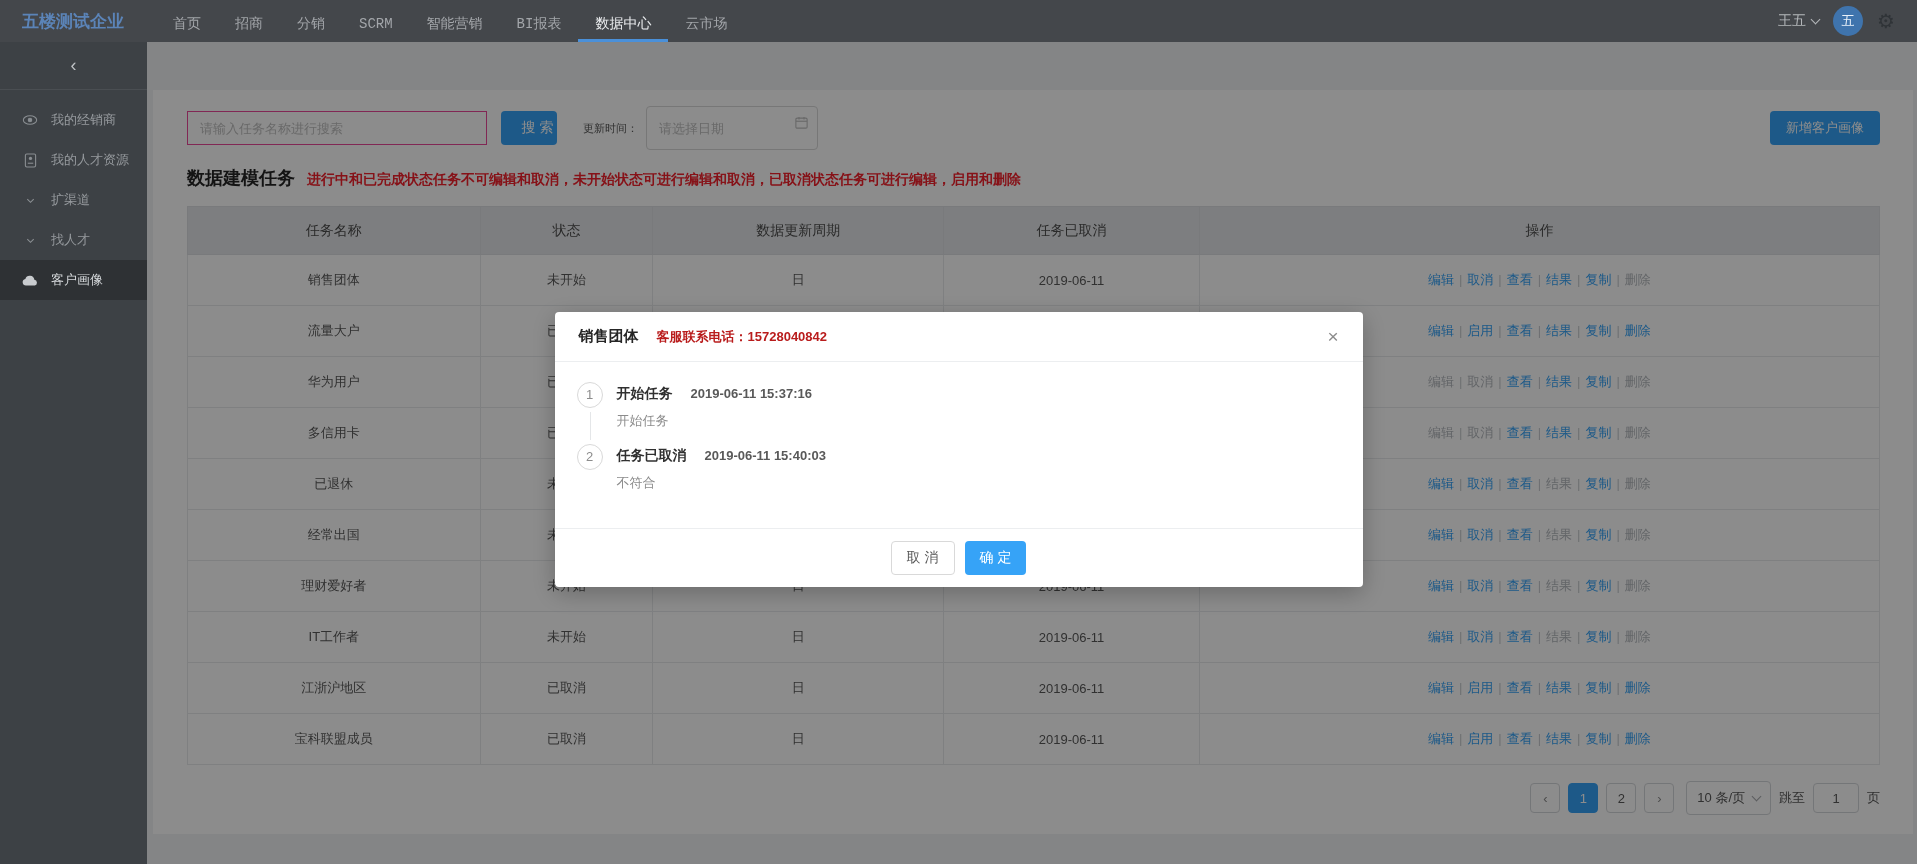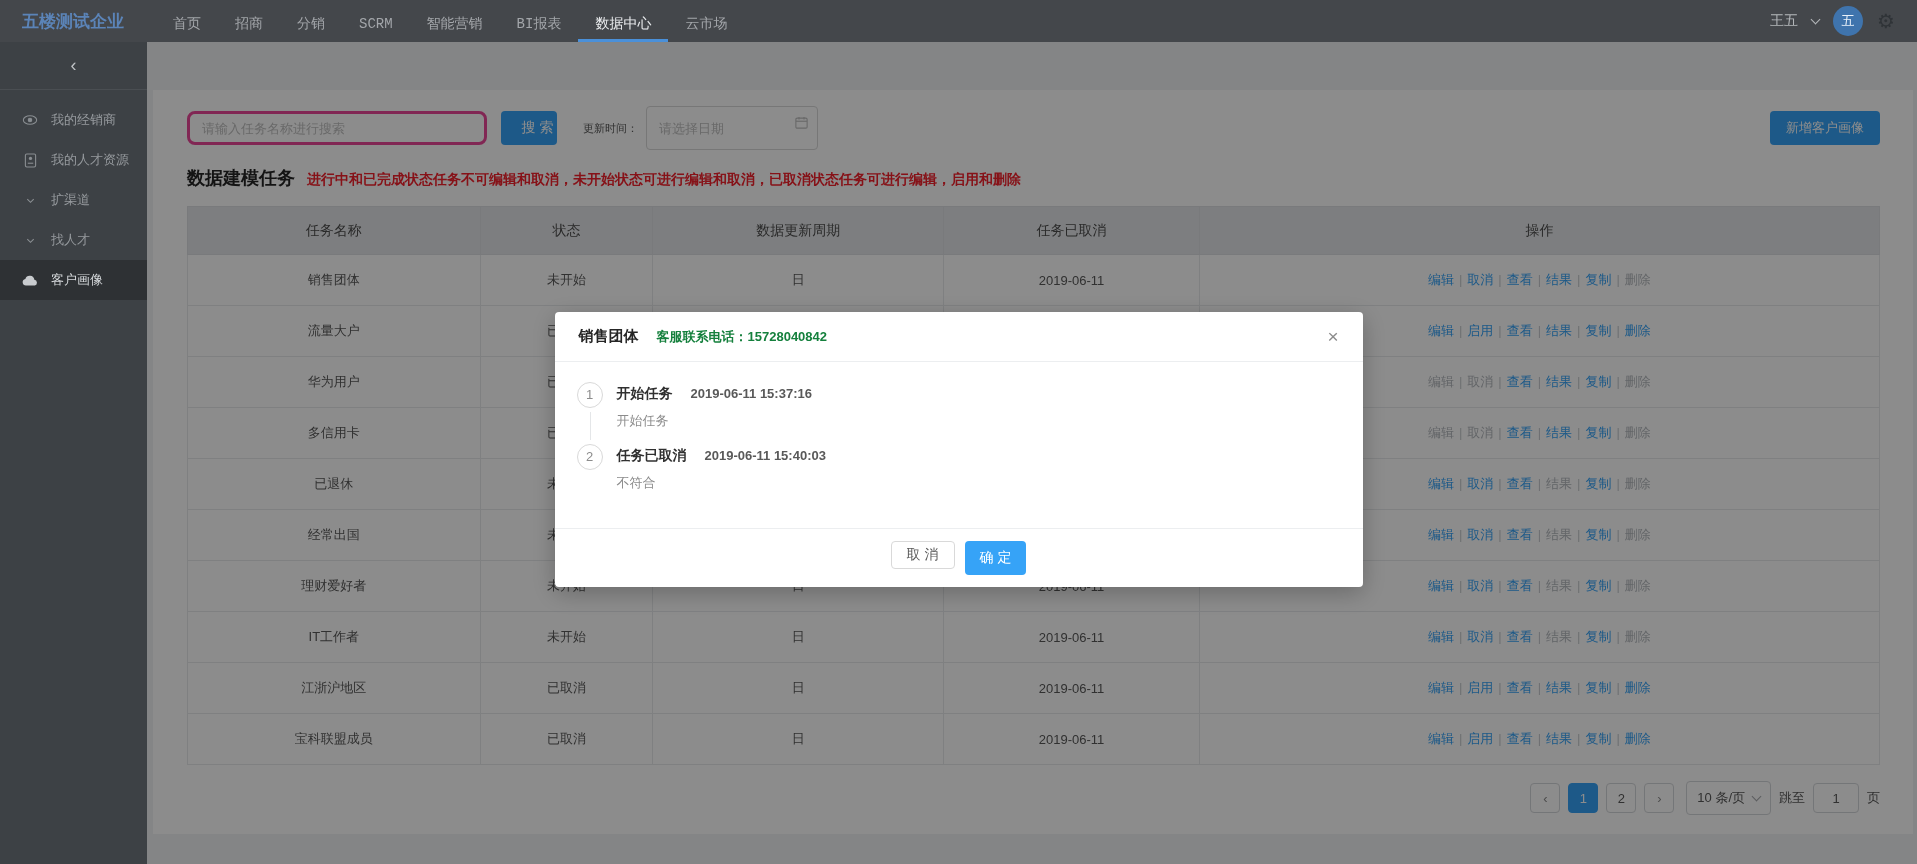--- a/index.html
+++ b/index.html
@@ -9,38 +9,38 @@
   }
   *{margin:0;padding:0;box-sizing:border-box;font-family:"Liberation Sans","DejaVu Sans",sans-serif;}
   html,body{width:1917px;height:864px;overflow:hidden;background:#f0f2f5;}
   
   .navbar{height:42px;background:var(--nav-bg);display:flex;align-items:center;padding:0 22px;position:relative;z-index:60;}
   .logo{font-size:17px;font-weight:bold;color:#5b84b8;margin-right:32px;}
   .nav-items{display:flex;height:42px;}
   .nav-item{color:#a3a6aa;font-size:14px;line-height:39px;height:42px;padding:5px 17px;cursor:pointer;border-bottom:3px solid transparent;font-family:Liberation Mono, monospace;}
   .nav-item.active{color:#eceef0;border-bottom-color:#4a90d9;}
   .nav-right{margin-left:auto;display:flex;align-items:center;gap:14px;}
-  .user-name{color:#b5b8bb;font-size:14px;display:flex;align-items:center;gap:14px;cursor:pointer;}
+  .user-name{color:#b5b8bb;font-size:14px;display:flex;align-items:center;gap:6px;cursor:pointer;}
   .caret{width:7px;height:7px;border-right:1.5px solid #b5b8bb;border-bottom:1.5px solid #b5b8bb;transform:rotate(45deg);margin-top:-4px;}
   .avatar{width:30px;height:30px;border-radius:50%;background:#3f74ad;color:#e9f1f9;font-size:13px;display:flex;align-items:center;justify-content:center;cursor:pointer;}
   .gear{color:#2f3337;font-size:20px;cursor:pointer;line-height:1;}
   
   .app{display:flex;height:822px;}
   .sidebar{width:147px;background:var(--side-bg);flex:none;}
   .collapse{height:48px;display:flex;align-items:center;justify-content:center;color:#c0c3c6;font-size:18px;border-bottom:1px solid #4a4e52;cursor:pointer;}
   .menu{padding-top:10px;}
   .menu-item{height:40px;display:flex;align-items:center;padding-left:22px;gap:13px;color:#969a9e;font-size:13px;cursor:pointer;}
   .menu-item .mi-icon{width:16px;height:16px;display:flex;align-items:center;justify-content:center;color:#8a8e92;}
   .menu-item.active{background:var(--side-active);color:#d5d8db;}
   .menu-item.active .mi-icon{color:#c8cbce;}
   .main{flex:1;background:#f0f2f5;position:relative;padding:48px 4px 0 6px;}
   .card{background:#fff;height:744px;padding:16px 33px 0 34px;}
   
   .toolbar{display:flex;align-items:center;}
-  .search-input{width:300px;height:34px;border:3px solid #ec4899;border-radius:8px;padding:0 12px;font-size:13px;color:#a16207;outline:none;}
+  .search-input{width:300px;height:34px;border:1px solid #ec4899;border-radius:0;padding:0 12px;font-size:13px;color:#a16207;outline:none;}
   .search-input::placeholder,.date-input::placeholder{color:#bfbfbf;}
   .btn-primary{height:34px;background:var(--accent);color:#fff;border:none;border-radius:4px;font-size:14px;cursor:pointer;padding-left:17px;}
   .btn-search{width:56px;margin-left:14px;}
   .lbl{font-size:11px;color:var(--txt);margin-left:26px;margin-right:8px;}
   .date-wrap{position:relative;}
   .date-input{width:172px;height:44px;border:1px solid #d9d9d9;border-radius:4px;padding:0 30px 0 12px;font-size:13px;outline:none;}
   .date-icon{position:absolute;right:9px;top:9px;color:#bfbfbf;}
   .btn-add{margin-left:auto;padding:0 16px;font-size:13px;}
   
   .notice{margin-top:16px;font-size:14px;}
@@ -59,31 +59,31 @@
   .pg-btn.page{color:#595959;}
   .pg-btn.active{background:var(--accent);border-color:var(--accent);color:#fff;}
   .pg-select{height:30px;border:1px solid #d4d7da;border-radius:4px;background:#fff;display:flex;align-items:center;gap:8px;padding:16px 10px;cursor:pointer;margin-left:4px;}
   .chev-dn{width:7px;height:7px;border-right:1.5px solid #a6a9ad;border-bottom:1.5px solid #a6a9ad;transform:rotate(45deg);margin-top:-3px;}
   .pg-jump{width:46px;height:30px;border:1px solid #d4d7da;border-radius:4px;text-align:center;font-size:13px;color:#595959;outline:none;}
   
   .mask{position:fixed;left:147px;top:42px;right:0;bottom:0;background:rgba(0,0,0,0.45);z-index:40;}
   .modal{position:fixed;top:312px;left:calc(50% - 404px);width:808px;background:#fff;border-radius:4px;box-shadow:0 6px 24px rgba(0,0,0,.25);z-index:50;}
   .m-head{display:flex;align-items:center;padding:15px 24px;border-bottom:1px solid #eceef0;}
   .m-title{font-size:15px;font-weight:bold;color:#262626;}
-  .m-sub{font-size:13px;color:#15803d;margin-left:18px;font-weight:bold;}
+  .m-sub{font-size:13px;color:#b91c1c;margin-left:18px;font-weight:bold;}
   .m-close{margin-left:auto;font-size:19px;color:#8c8c8c;cursor:pointer;line-height:1;}
   .m-body{padding:22px 24px 18px 22px;min-height:166px;}
   .step{position:relative;padding-left:40px;margin-bottom:16px;}
   .step-circle{position:absolute;left:0;top:-2px;width:26px;height:26px;border:1px solid #d9d9d9;border-radius:50%;text-align:center;line-height:24px;color:#8c8c8c;font-size:13px;background:#fff;}
   .step-line{position:absolute;left:13px;top:28px;height:28px;border-left:1px solid #e4e6e8;}
   .step-title{font-size:14px;font-weight:bold;color:#303030;display:inline-block;}
   .step-time{font-size:13px;font-weight:bold;color:#595959;margin-left:18px;}
   .step-desc{margin-top:9px;font-size:13px;color:#8c8c8c;}
   .m-foot{border-top:1px solid #eceef0;padding:12px;display:flex;justify-content:center;gap:10px;}
-  .btn-cancel{height:28px;padding:0 15px;border:1px solid #d9d9d9;border-radius:4px;background:#fff;color:#595959;font-size:14px;cursor:pointer;}
+  .btn-cancel{height:34px;padding:0 15px;border:1px solid #d9d9d9;border-radius:4px;background:#fff;color:#595959;font-size:14px;cursor:pointer;}
   .btn-confirm{height:34px;padding:0 15px;font-size:14px;}
 </style>
 </head>
 <body>
 
 <div class="navbar">
   <div class="logo">五楼测试企业</div>
   <div class="nav-items">
       <div class="nav-item">首页</div>
       <div class="nav-item">招商</div>

